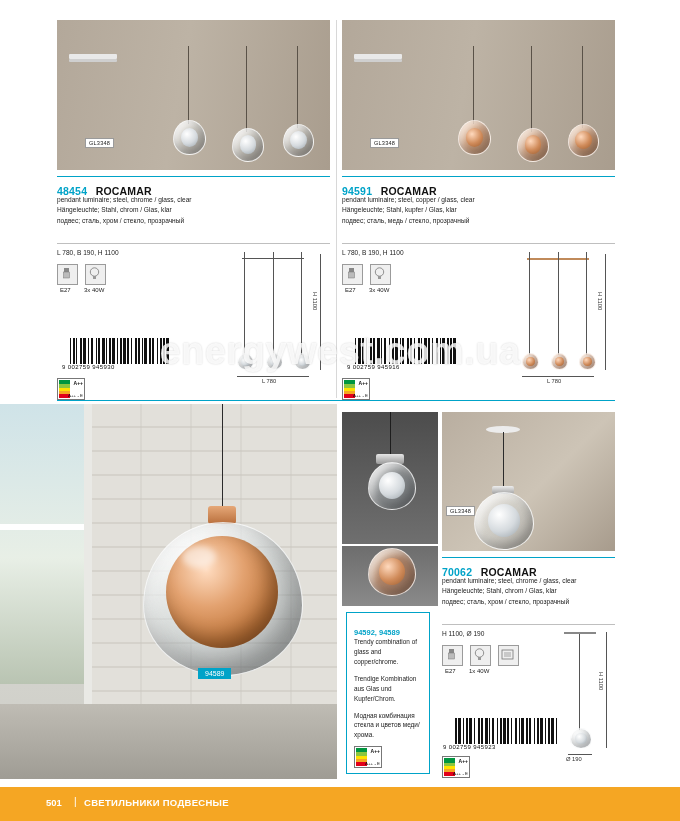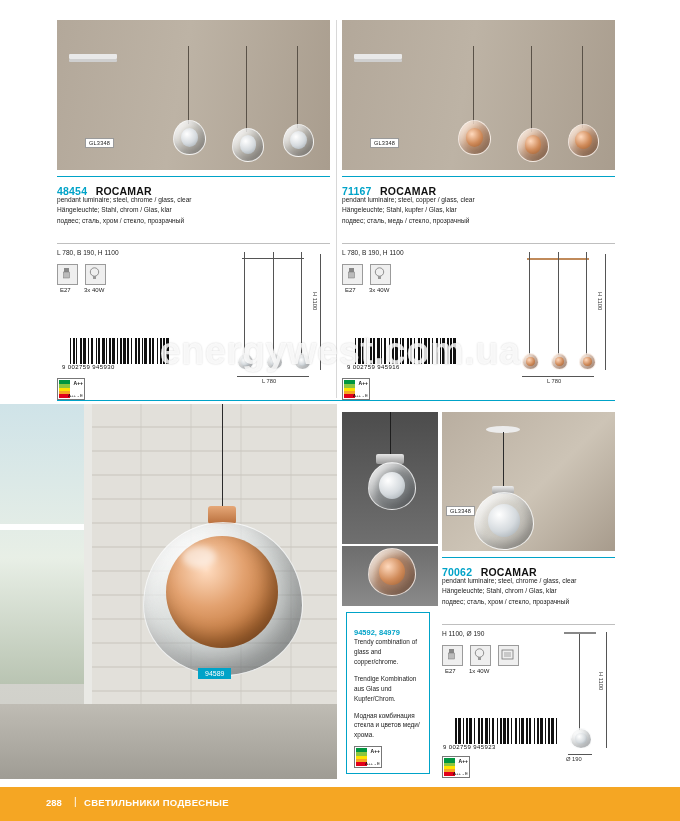--- a/index.html
+++ b/index.html
@@ -234,21 +234,21 @@
         <div class="inner"></div>
       </div>
     <div class="shade copper" style="left:226px;top:104px;width:29px;height:31px;">
         <div class="inner"></div>
       </div>
     <div class="gl-tag" style="left:28px;top:118px;">GL3348</div>
   </div>
 
   <div class="rule" style="position:absolute;left:342px;top:176px;width:273px;"></div>
   <div style="position:absolute;left:342px;top:181px;">
-    <span class="code">71167</span>
+    <span class="code">94591</span>
     <span class="name" style="margin-left:4px;">ROCAMAR</span>
   </div>
   <div class="desc" style="position:absolute;left:342px;top:195px;width:265px;">
     <div>pendant luminaire; steel, copper / glass, clear</div>
     <div>Hängeleuchte; Stahl, kupfer / Glas, klar</div>
     <div>подвес; сталь, медь / стекло, прозрачный</div>
   </div>
 
   <div class="thinrule" style="position:absolute;left:342px;top:243px;width:273px;"></div>
   <div class="dims" style="position:absolute;left:342px;top:249px;">L 780, B 190, H 1100</div>
@@ -401,21 +401,21 @@
 
   <div class="photo" style="left:342px;top:546px;width:96px;height:60px;">
     <div class="bg" style="background:linear-gradient(180deg,#6d6d6d,#8a8a8a);"></div>
     <div class="shade copper" style="left:26px;top:2px;width:46px;height:46px;">
         <div class="inner"></div>
       </div>
   </div>
 
   <div class="card" style="left:346px;top:612px;width:82px;height:160px;">
     <div style="position:absolute;left:7px;top:8px;">
-      <span class="h">94592, 84979</span>
+      <span class="h">94592, 94589</span>
     </div>
     <div style="position:absolute;left:7px;top:24px;width:68px;">
       <p>Trendy combination of glass and copper/chrome.</p>
       <p>Trendige Kombination aus Glas und Kupfer/Chrom.</p>
       <p>Модная комбинация стекла и цветов меди/хрома.</p>
     </div>
     <div class="elab" style="left:7px;top:133px;">
       <div class="g"></div>
       <div class="t">A++</div>
       <div class="t2">A++ - E</div>
@@ -541,18 +541,18 @@
   <div class="elab" style="left:442px;top:756px;">
     <div class="g"></div>
     <div class="t">A++</div>
     <div class="t2">A++ - E</div>
   </div>
 
   <div class="wm">energywest.com.ua</div>
 
   <div class="footline"></div>
   <div class="footbar">
-    <div class="num">288</div>
+    <div class="num">501</div>
     <div style="position:absolute;left:74px;top:9px;font-size:10px;color:#fff;">|</div>
     <div class="txt">СВЕТИЛЬНИКИ ПОДВЕСНЫЕ</div>
   </div>
 
 </div>
 
 </body></html>

